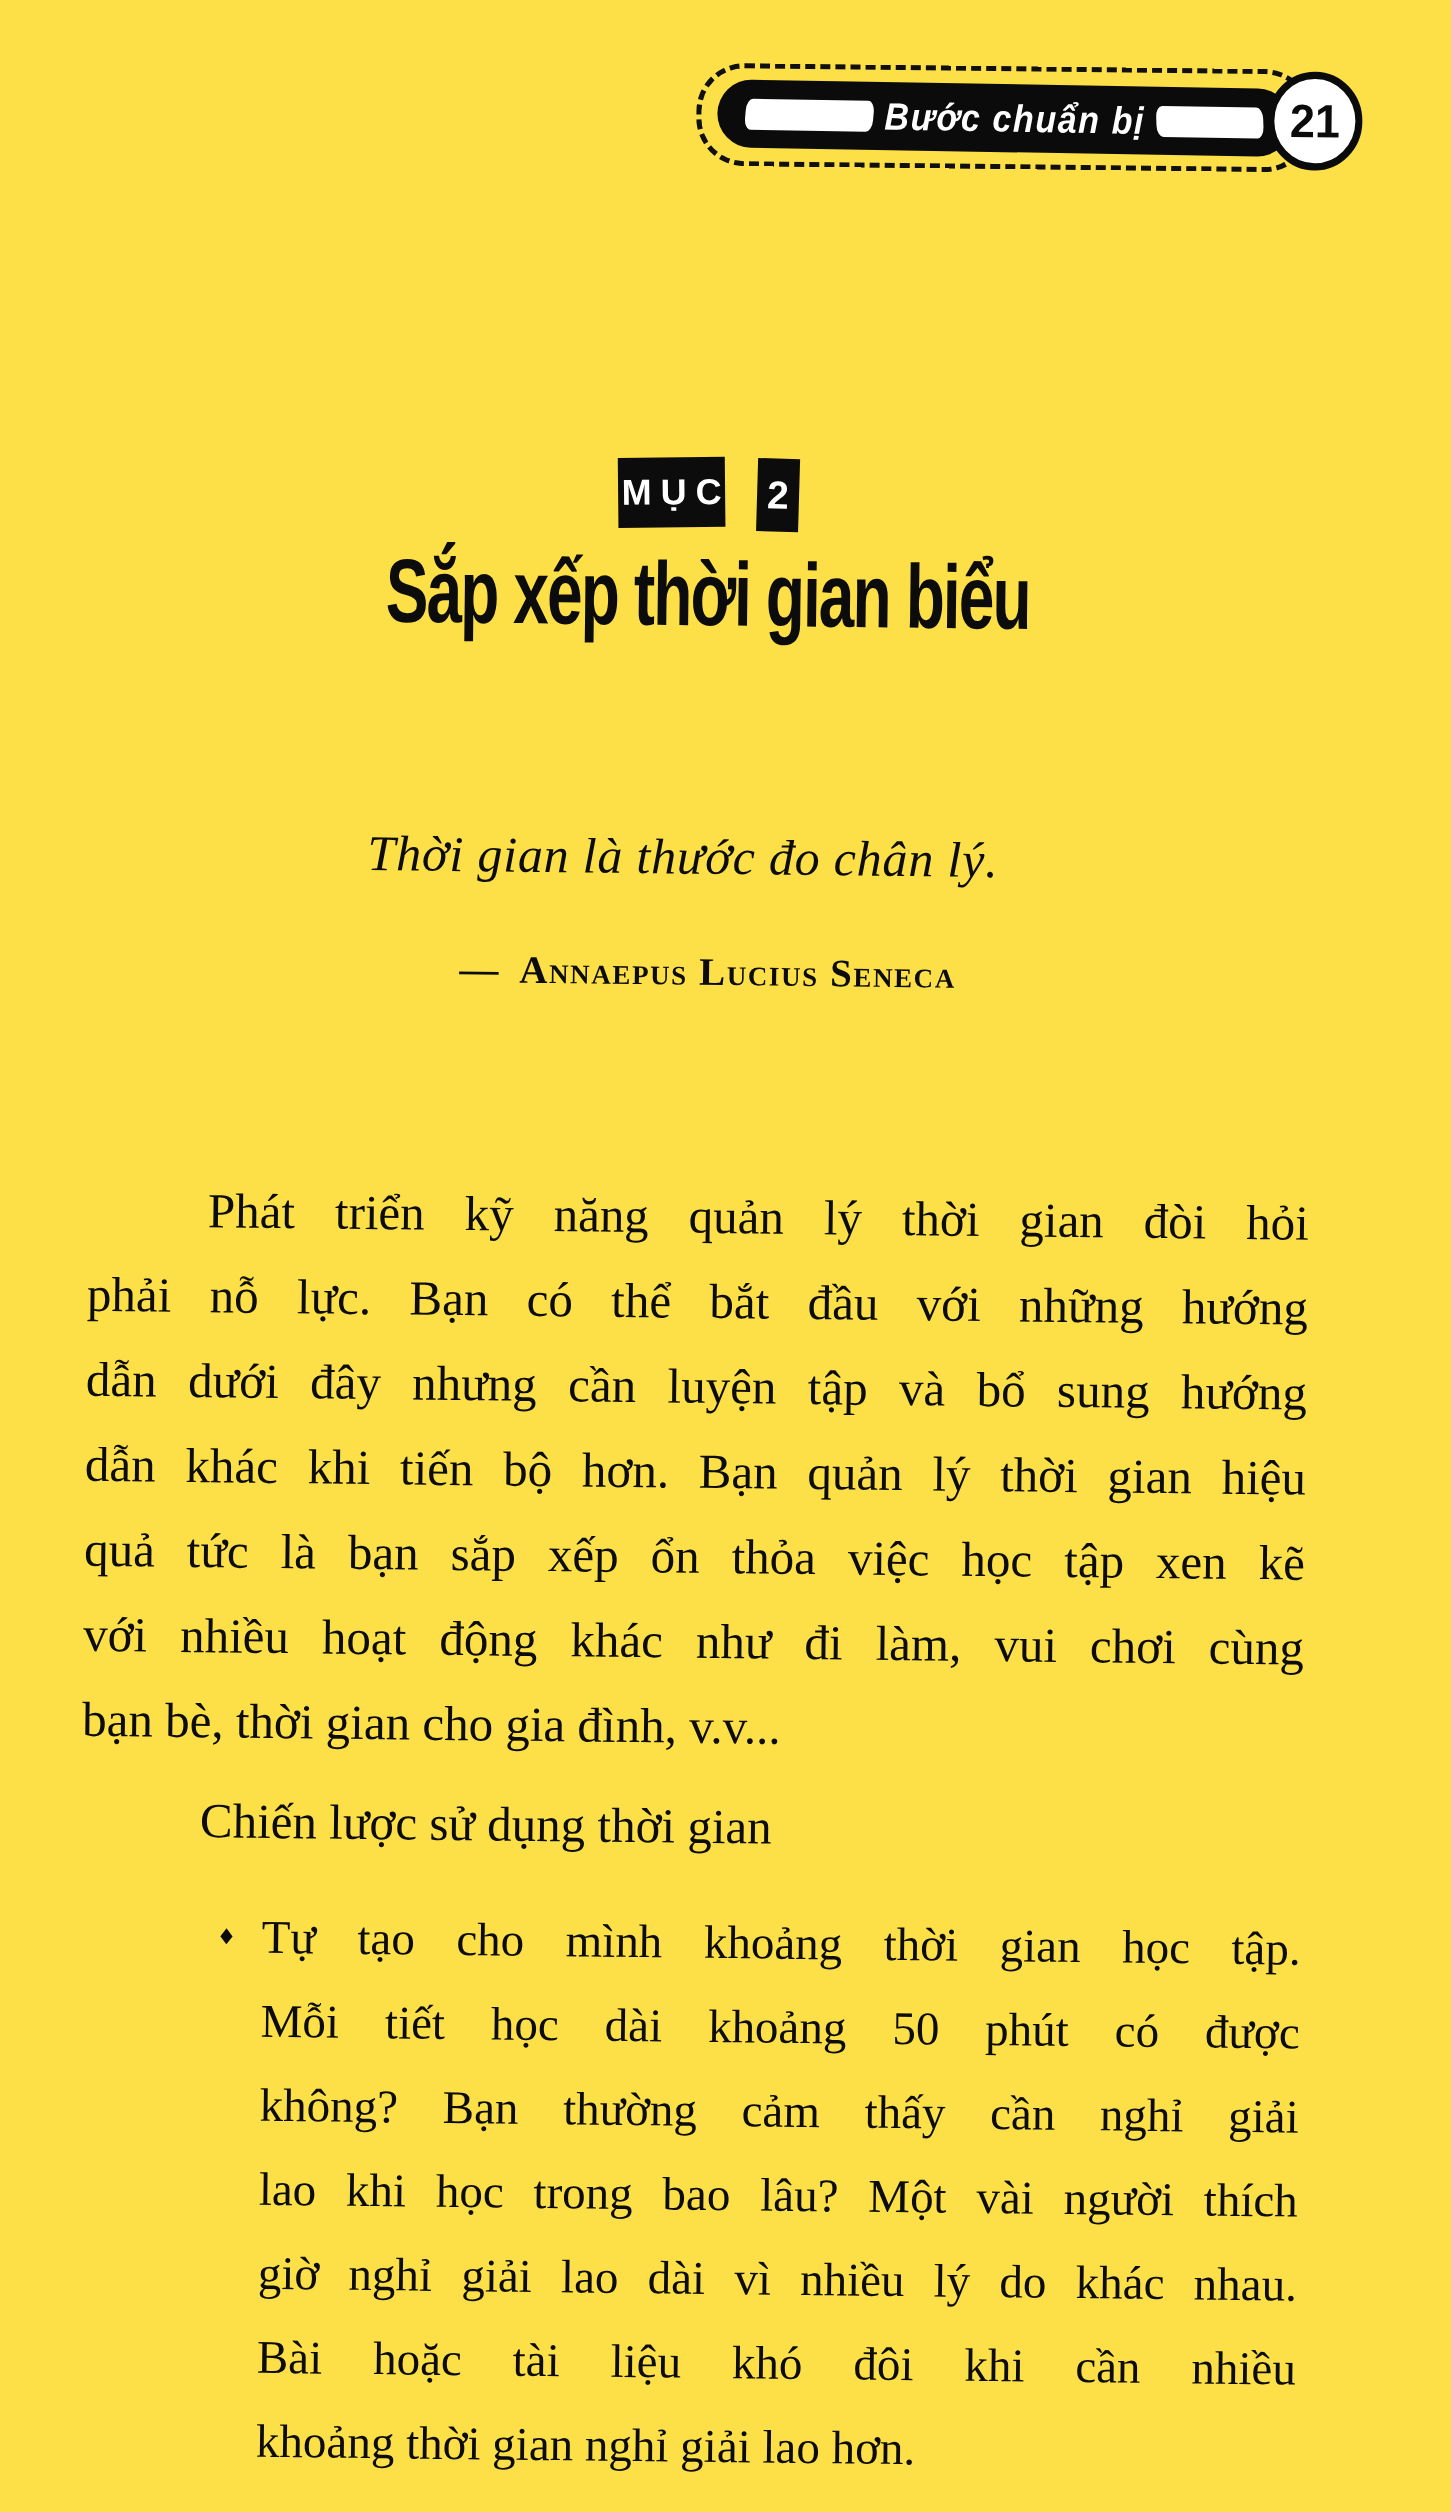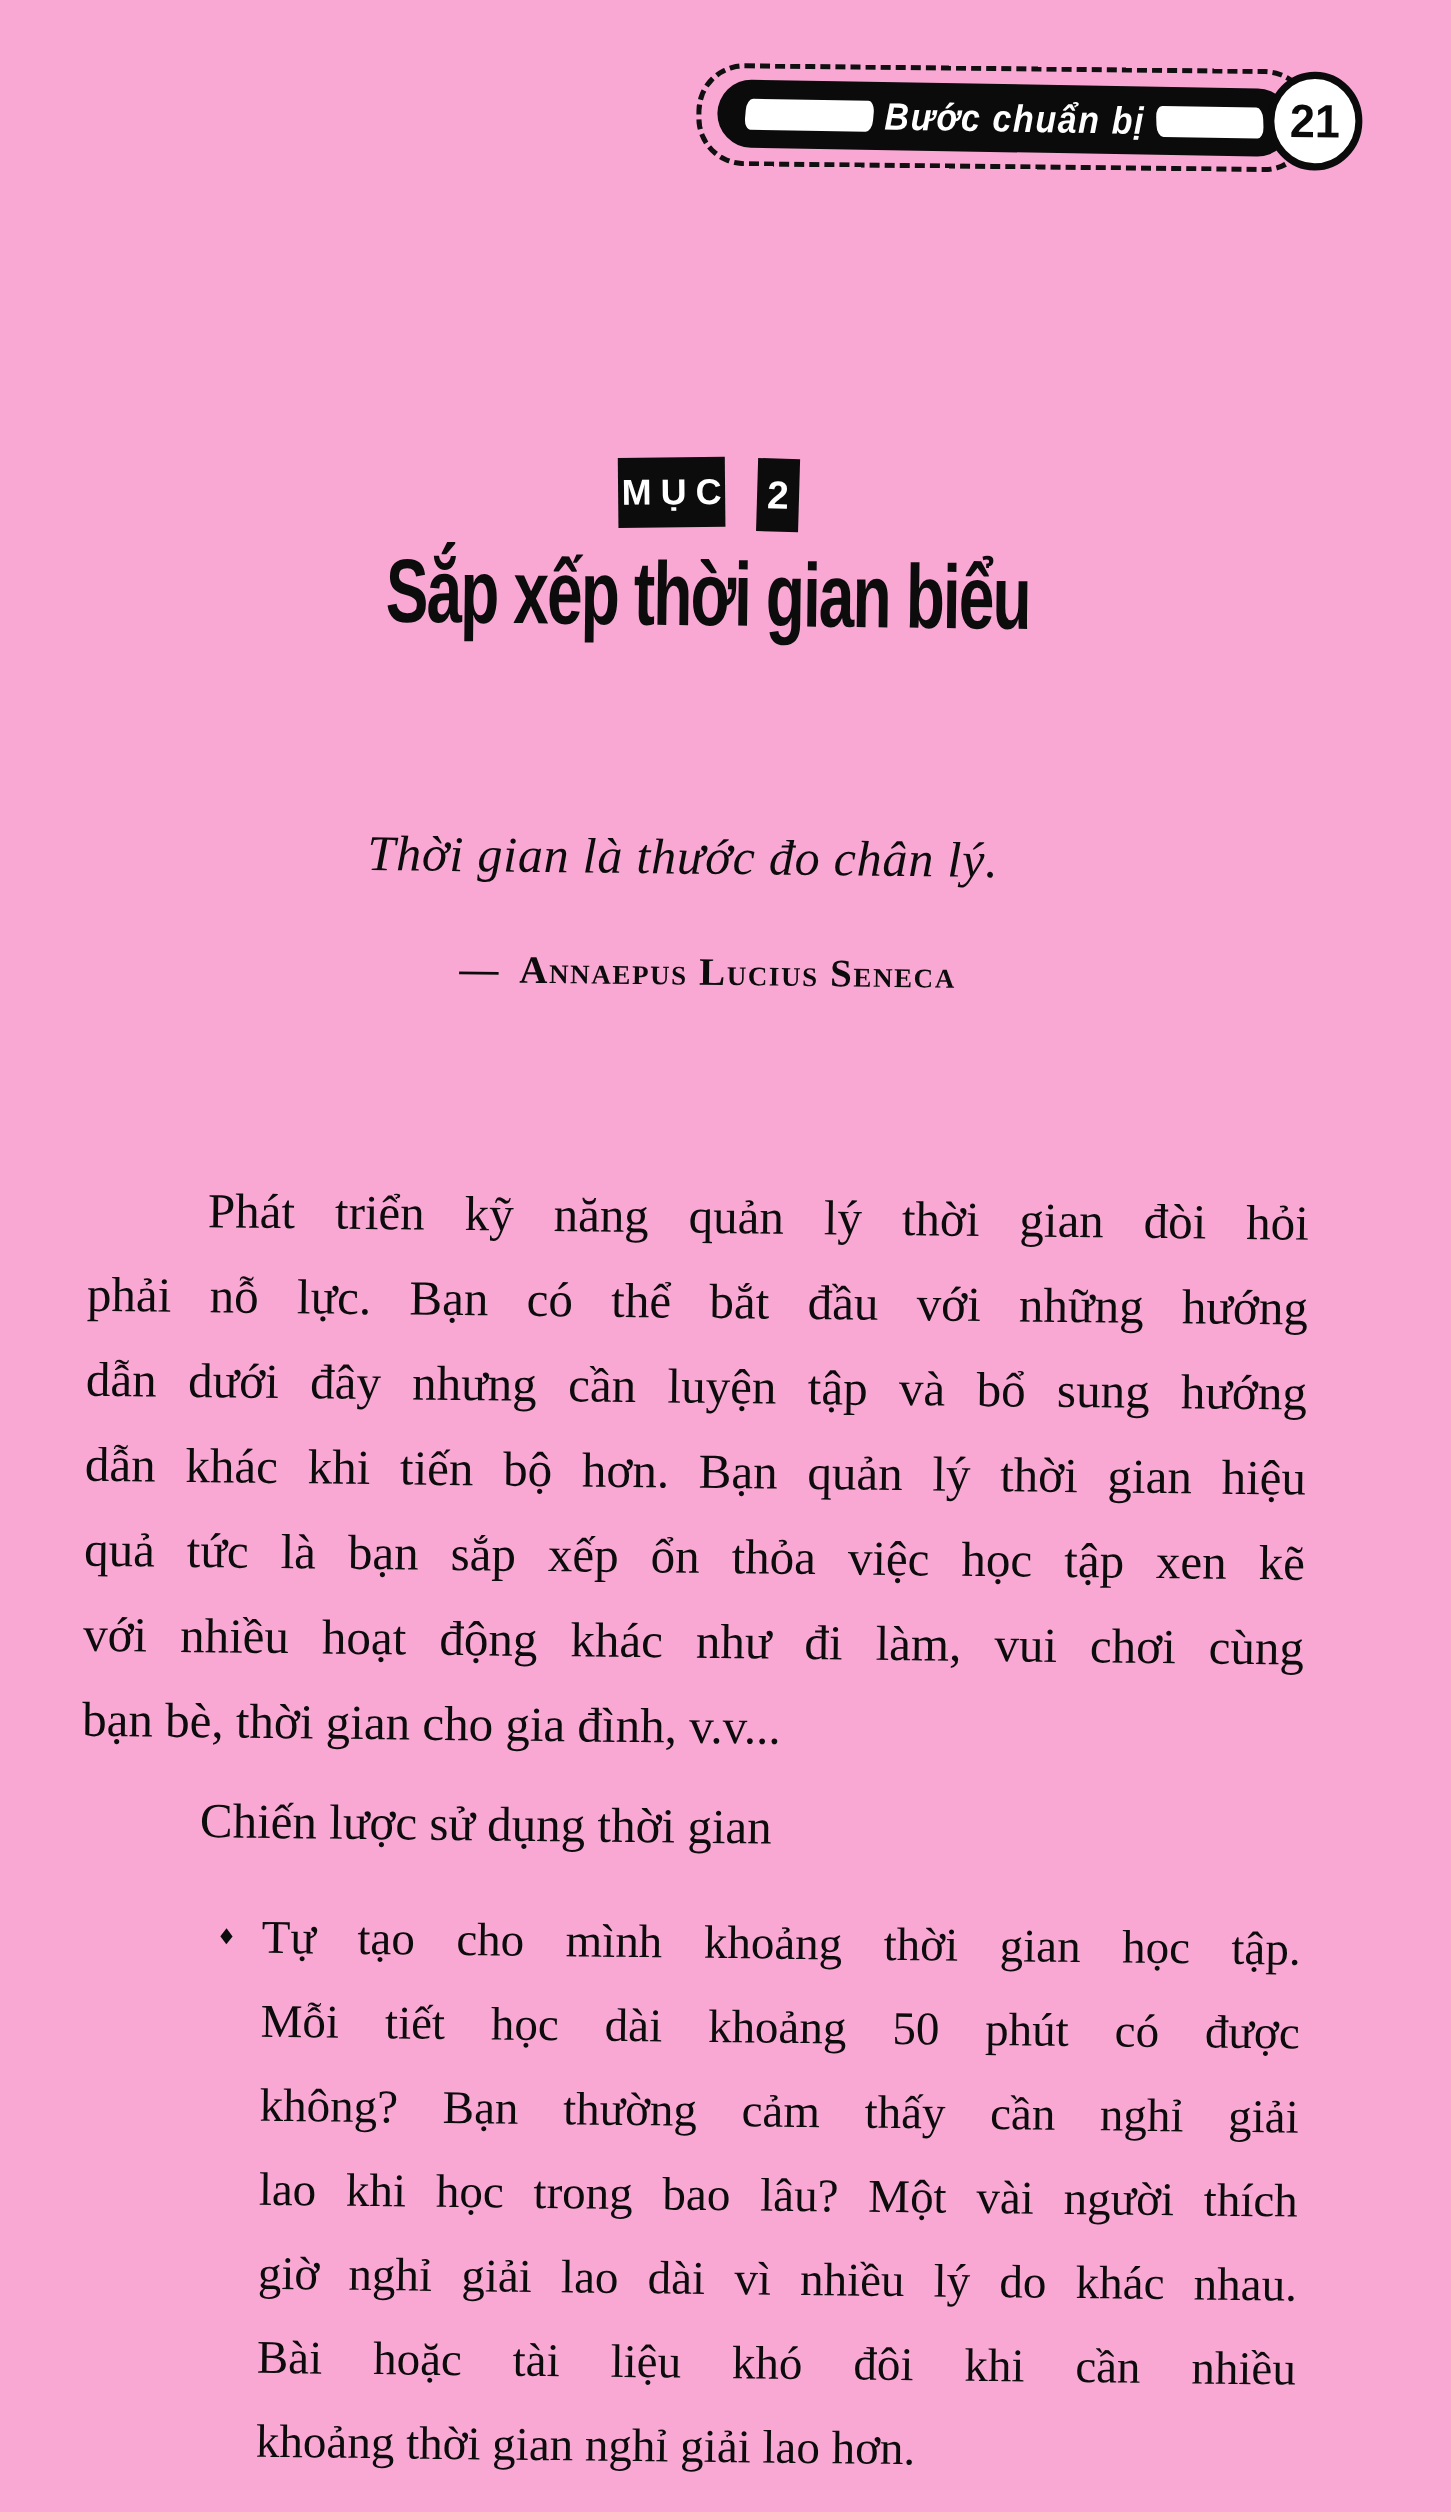--- a/index.html
+++ b/index.html
@@ -1,19 +1,19 @@
 <!DOCTYPE html>
 <html style="font-size:13px"><head>
 <meta charset="utf-8">
 <style>
   * { margin:0; padding:0; box-sizing:border-box; }
   html,body { background:#ffffff; }
   .page {
     position:relative; width:1452px; height:2512px;
-    background:#f9a8d4; color:#0c0c0c; overflow:hidden;
+    background:#fde047; color:#0c0c0c; overflow:hidden;
     font-family:"Liberation Serif", serif;
   }
   .tilt { position:absolute; inset:0; transform:rotate(0.65deg); transform-origin:50% 20%; }
 
   
   .header { position:absolute; top:60px; left:692px; width:679px; height:116px; }
   .header-dash {
     position:absolute; left:0; top:3.2px; width:616px; height:103px;
     border:5.7px dashed #101010; border-radius:48px;
   }

